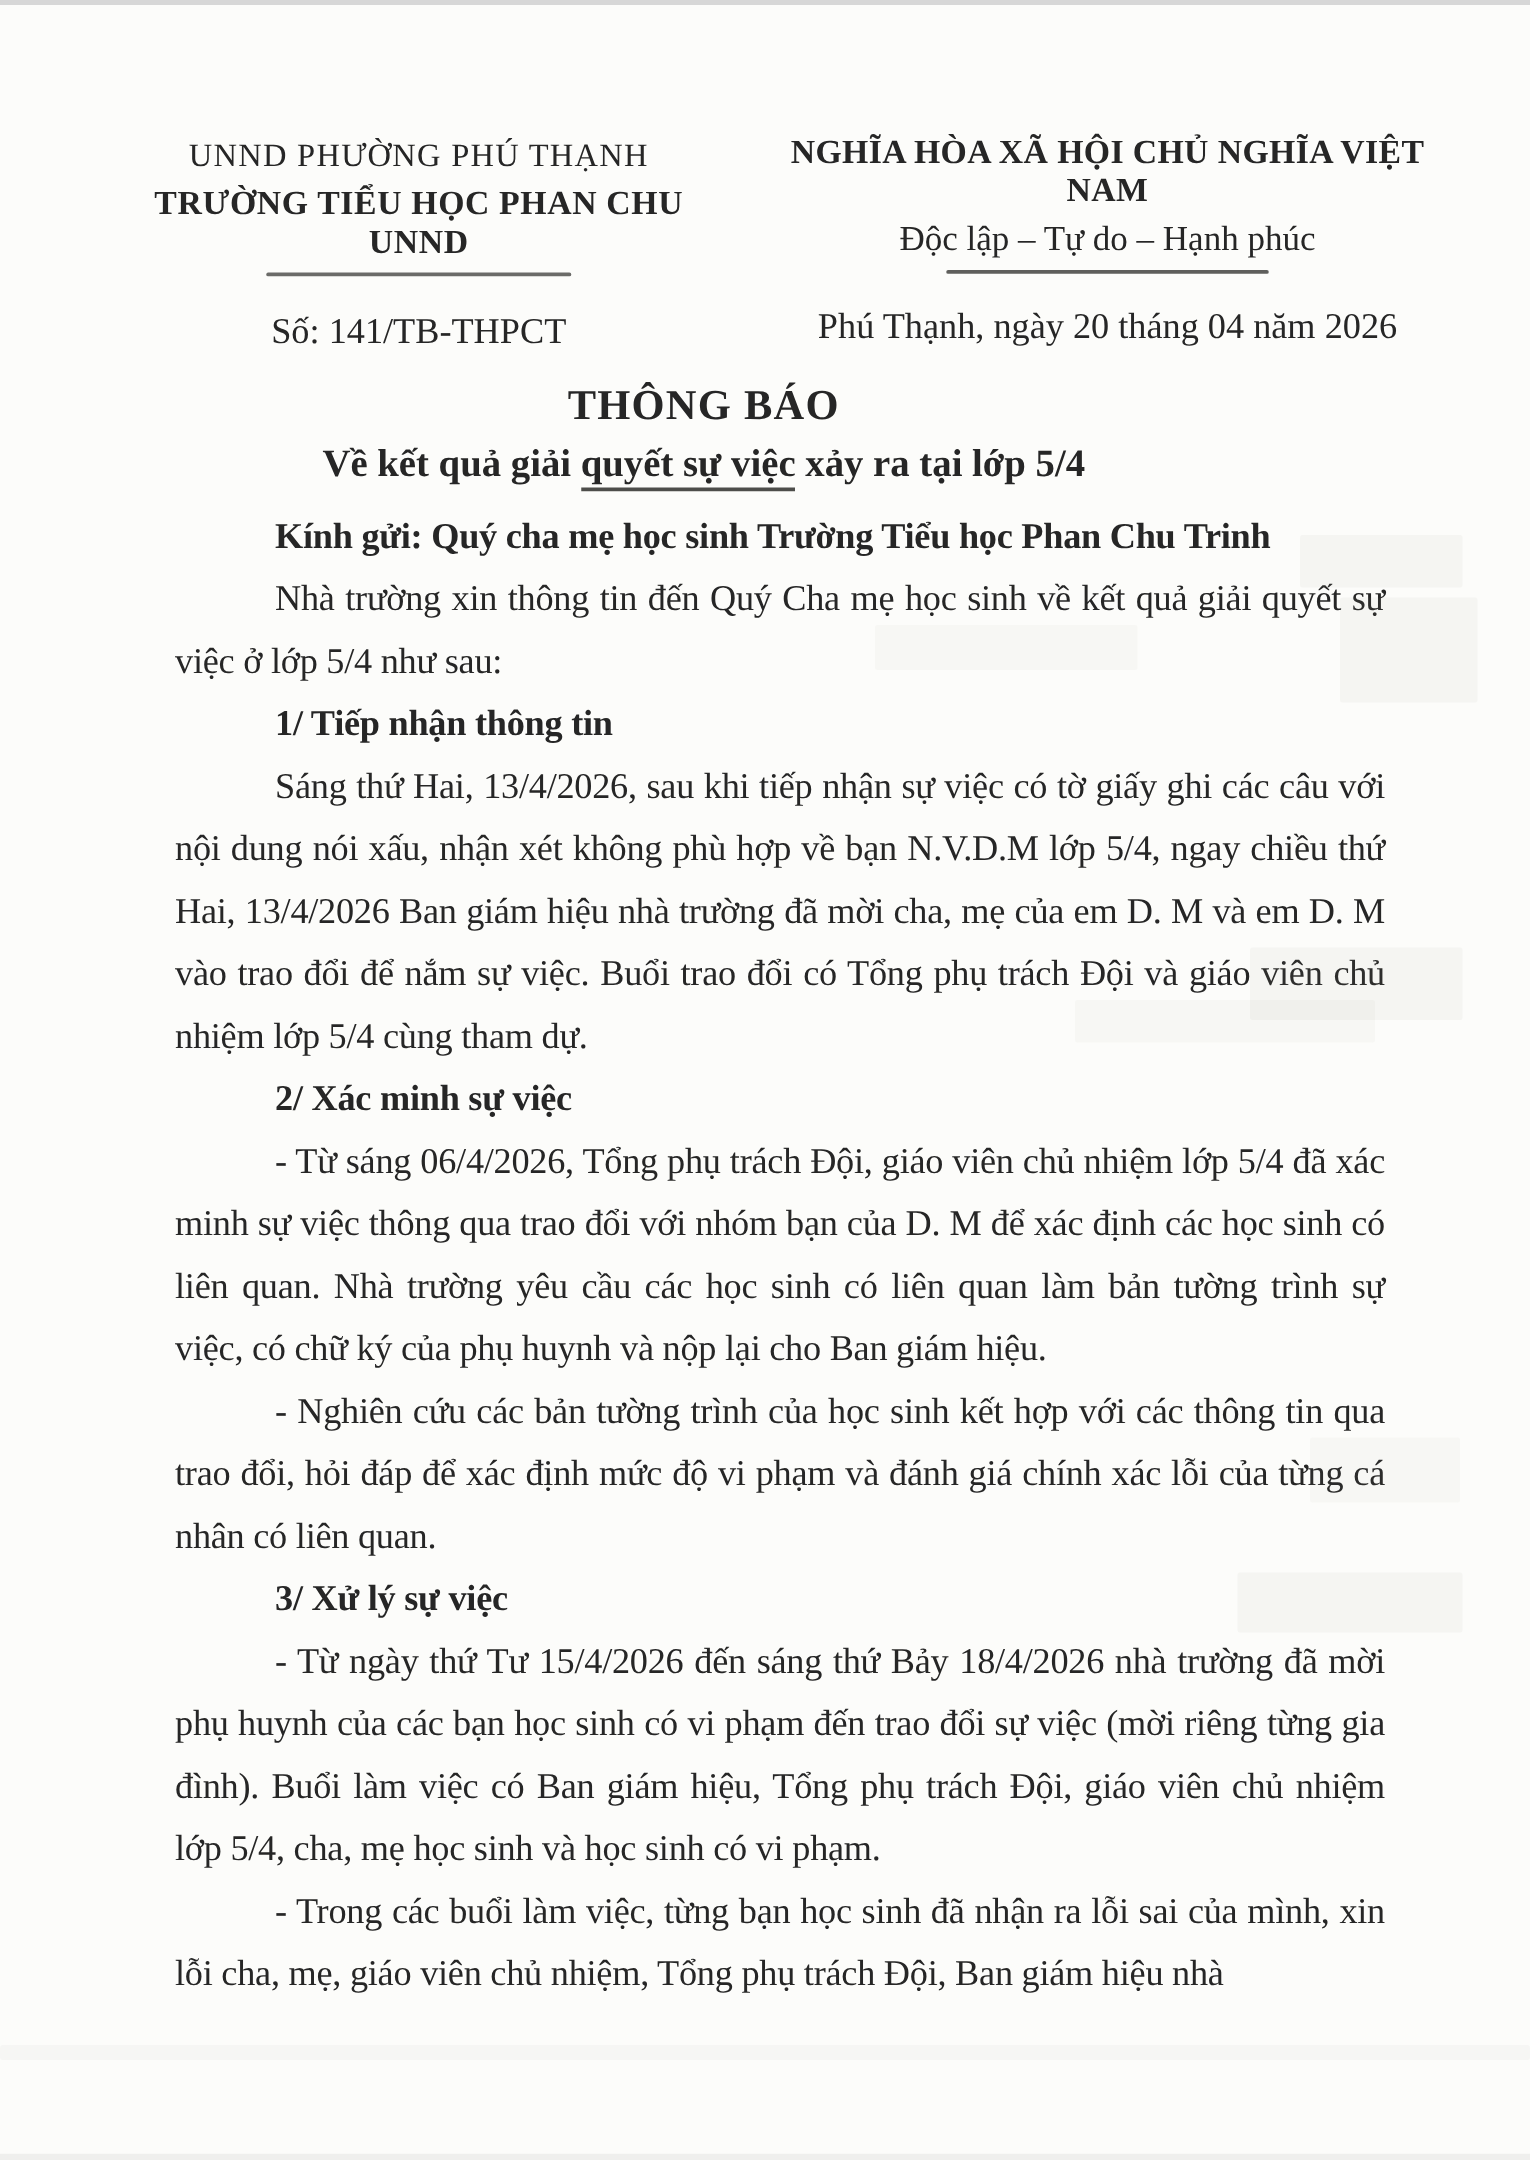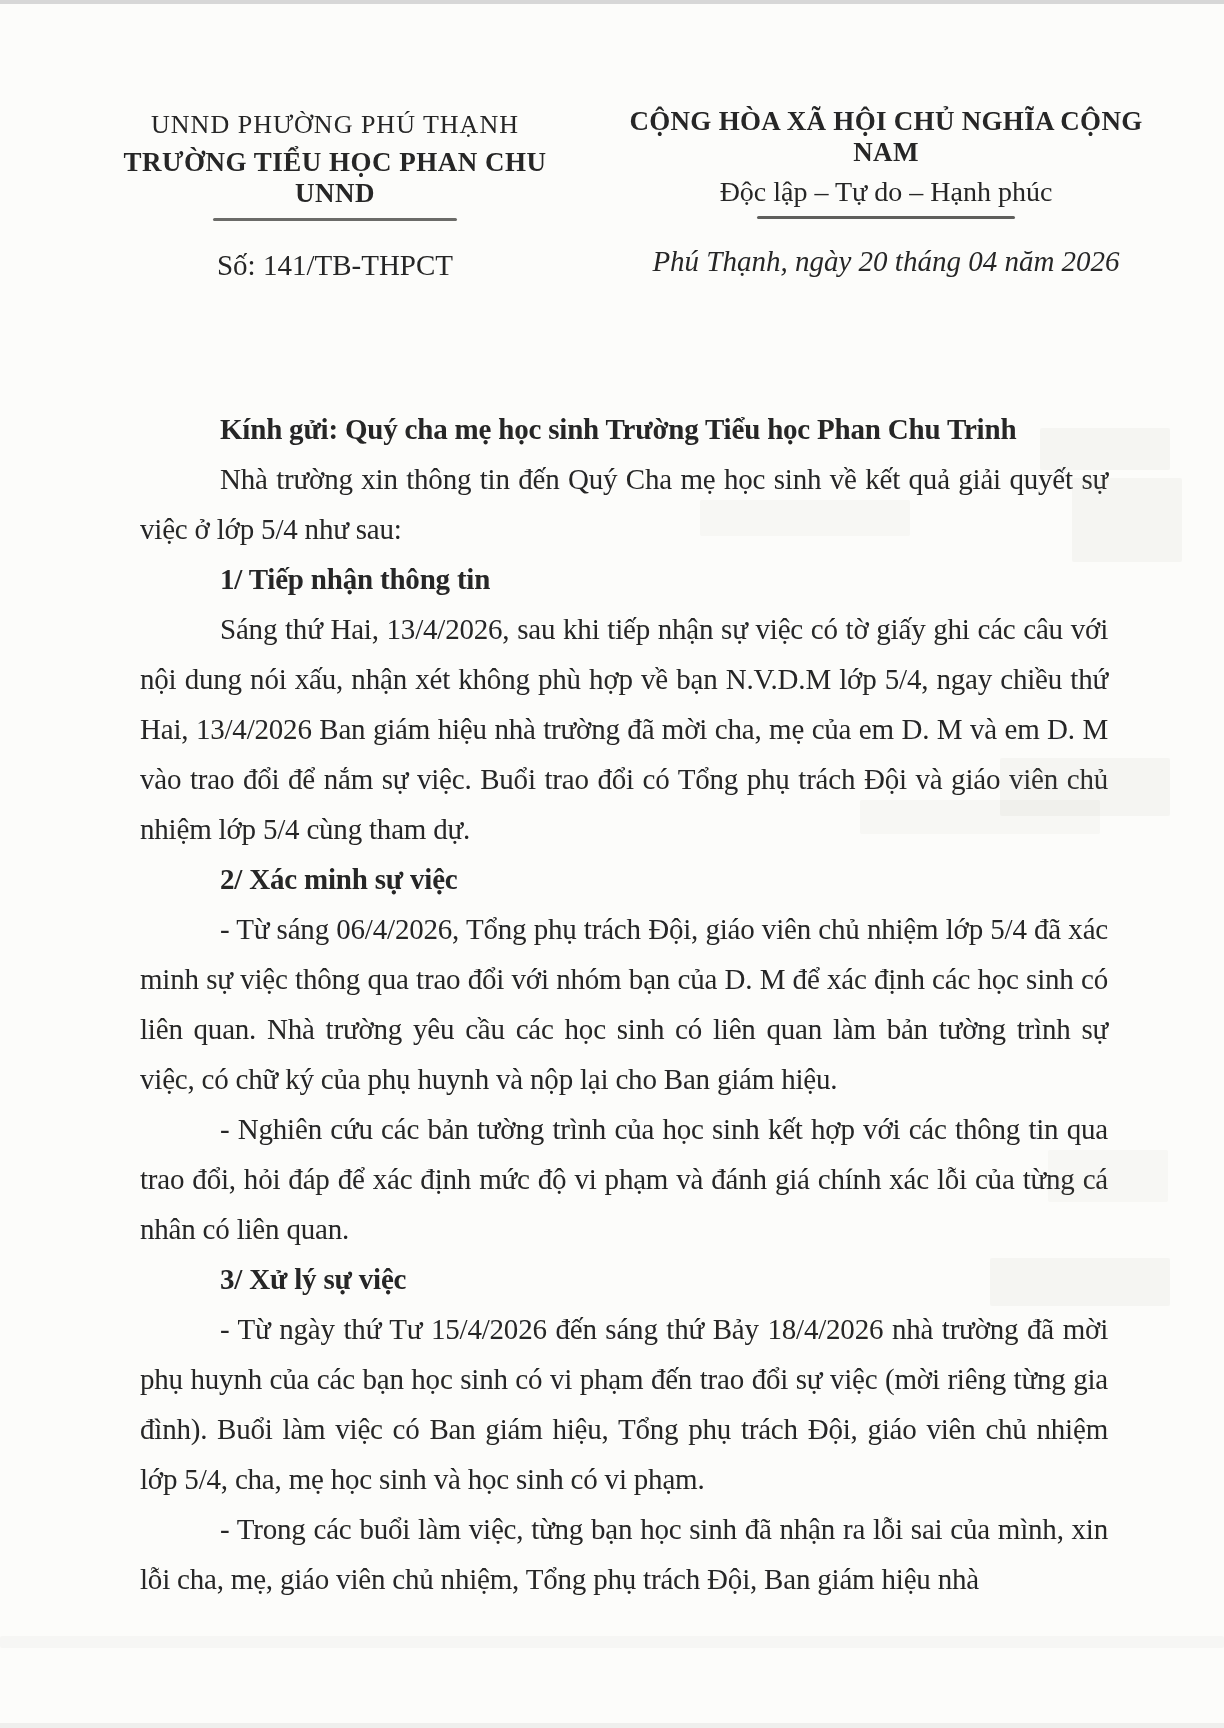--- a/index.html
+++ b/index.html
@@ -79,21 +79,20 @@
     font-size: 28px;
     font-weight: normal;
   }
   .hdr-right .hdr-rule {
     width: 258px;
     margin: 8px auto 0;
     background: #5f5f5c;
   }
   .date-line {
     margin-top: 26px;
-    font-style: italic;
     font-size: 29px;
   }
 
   
   .title-block {
     position: absolute;
     top: 306px; left: 0;
     width: 1126px;
     text-align: center;
   }
@@ -153,26 +152,30 @@
   <div class="page-top-edge"></div>
 
   <div class="hdr-left">
     <div class="l1">UNND PHƯỜNG PHÚ THẠNH</div>
     <div class="l2">TRƯỜNG TIỂU HỌC PHAN CHU UNND</div>
     <div class="hdr-rule"></div>
     <div class="doc-num">Số: 141/TB-THPCT</div>
   </div>
 
   <div class="hdr-right">
-    <div class="r1">CỘNG HÒA XÃ HỘI CHỦ NGHĨA CỘNG NAM</div>
+    <div class="r1">NGHĨA HÒA XÃ HỘI CHỦ NGHĨA VIỆT NAM</div>
     <div class="r2">Độc lập – Tự do – Hạnh phúc</div>
     <div class="hdr-rule"></div>
     <div class="date-line">Phú Thạnh, ngày 20 tháng 04 năm 2026</div>
   </div>
 
+  <div class="title-block">
+    <div class="title-main">THÔNG BÁO</div>
+    <div class="title-sub"><span>Về kết quả giải </span><span class="ul">quyết sự việc</span><span> xảy ra tại lớp 5/4</span></div>
+  </div>
 
   <div class="body-text">
     <p class="salutation">Kính gửi: Quý cha mẹ học sinh Trường Tiểu học Phan Chu Trinh</p>
     <p>Nhà trường xin thông tin đến Quý Cha mẹ học sinh về kết quả giải quyết sự việc ở lớp 5/4 như sau:</p>
 
     <p class="sec-head">1/ Tiếp nhận thông tin</p>
     <p>Sáng thứ Hai, 13/4/2026, sau khi tiếp nhận sự việc có tờ giấy ghi các câu với nội dung nói xấu, nhận xét không phù hợp về bạn N.V.D.M lớp 5/4, ngay chiều thứ Hai, 13/4/2026 Ban giám hiệu nhà trường đã mời cha, mẹ của em D. M và em D. M vào trao đổi để nắm sự việc. Buổi trao đổi có Tổng phụ trách Đội và giáo viên chủ nhiệm lớp 5/4 cùng tham dự.</p>
 
     <p class="sec-head">2/ Xác minh sự việc</p>
     <p>- Từ sáng 06/4/2026, Tổng phụ trách Đội, giáo viên chủ nhiệm lớp 5/4 đã xác minh sự việc thông qua trao đổi với nhóm bạn của D. M để xác định các học sinh có liên quan. Nhà trường yêu cầu các học sinh có liên quan làm bản tường trình sự việc, có chữ ký của phụ huynh và nộp lại cho Ban giám hiệu.</p>

